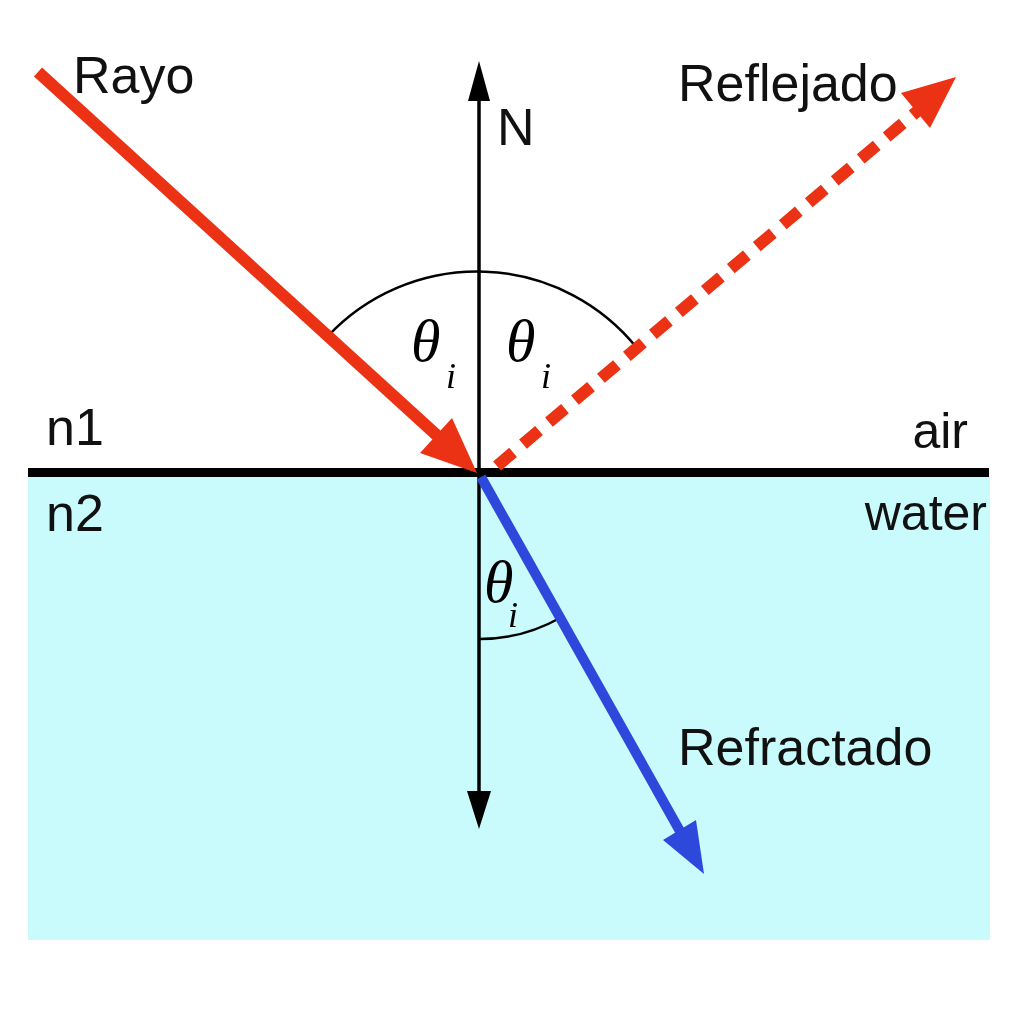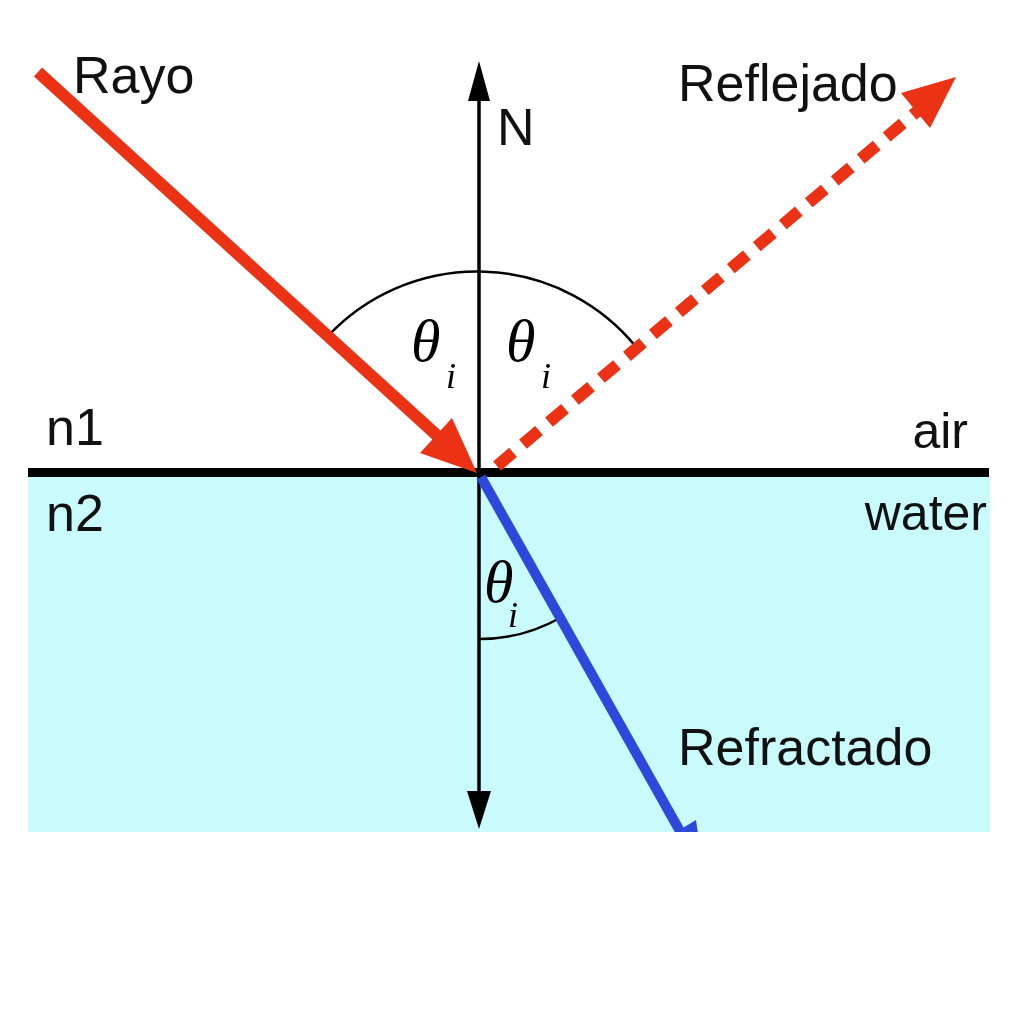--- a/index.html
+++ b/index.html
@@ -4,21 +4,21 @@
 <style>
   html, body {
     margin: 0;
     padding: 0;
     background: #ffffff;
     font-family: "Liberation Sans", sans-serif;
   }
   .stage {
     position: relative;
     width: 1024px;
-    height: 832px;
+    height: 940px;
     background: var(--color-background, #ffffff);
     overflow: hidden;
   }
   svg { display: block; }
 
   .water-rect   { fill: var(--color-water_fill, #c9fbfd); }
   .ink-stroke   { stroke: var(--color-ink, #000000); }
   .ink-fill     { fill: var(--color-ink, #000000); }
   .ray-red      { stroke: var(--color-ray_red, #eb3214); }
   .ray-red-fill { fill: var(--color-ray_red, #eb3214); }

